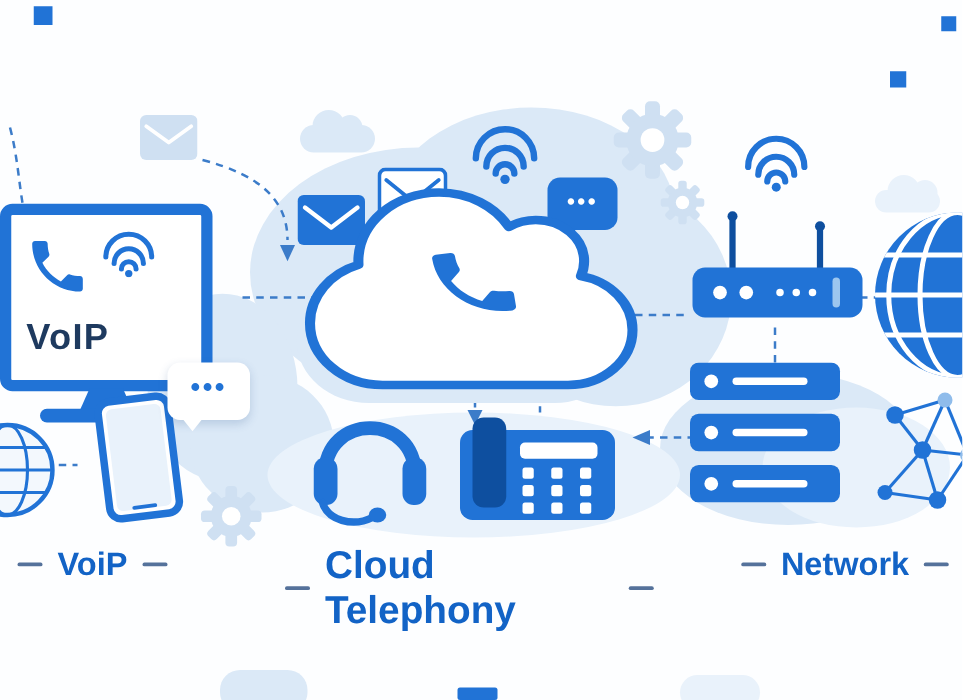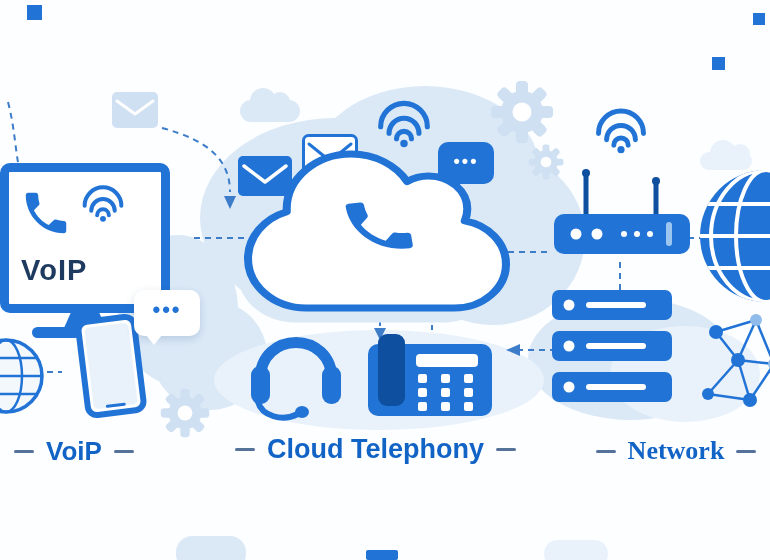--- a/index.html
+++ b/index.html
@@ -309,22 +309,22 @@
     <circle class="f-light" cx="84" cy="56" r="6"></circle>
   </svg>
 
   <div class="caption" style="left:0;top:436px;width:148px;">
     <span class="dash-mark"></span>
     <span class="caption-text" style="font-size:26px;">VoiP</span>
     <span class="dash-mark"></span>
   </div>
   <div class="caption" style="left:228px;top:434px;width:295px;">
     <span class="dash-mark"></span>
-    <span class="caption-text" style="font-size:27px;">Cloud Telephony</span>
+    <span class="caption-text" style="font-size:31px;">Cloud Telephony</span>
     <span class="dash-mark"></span>
   </div>
   <div class="caption" style="left:586px;top:436px;width:180px;">
     <span class="dash-mark"></span>
-    <span class="caption-text" style="font-size:26px;font-family:Liberation Serif, serif;">Network</span>
+    <span class="caption-text" style="font-size:26px;">Network</span>
     <span class="dash-mark"></span>
   </div>
 
 </div>
 
 </body></html>

